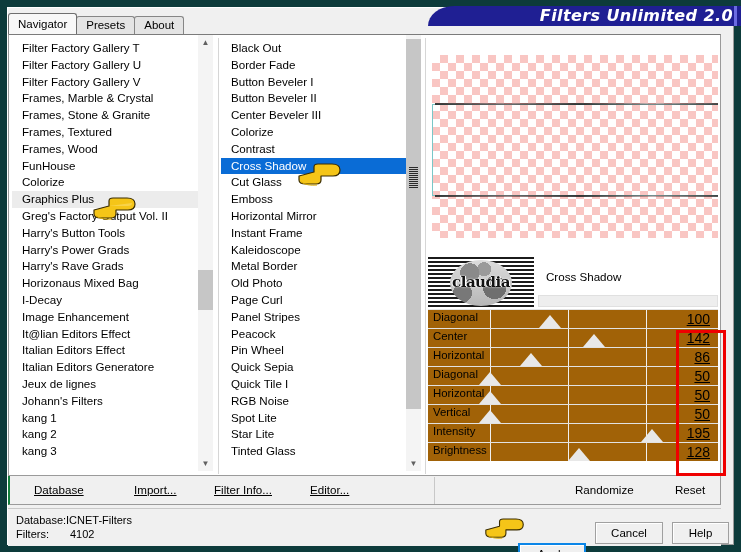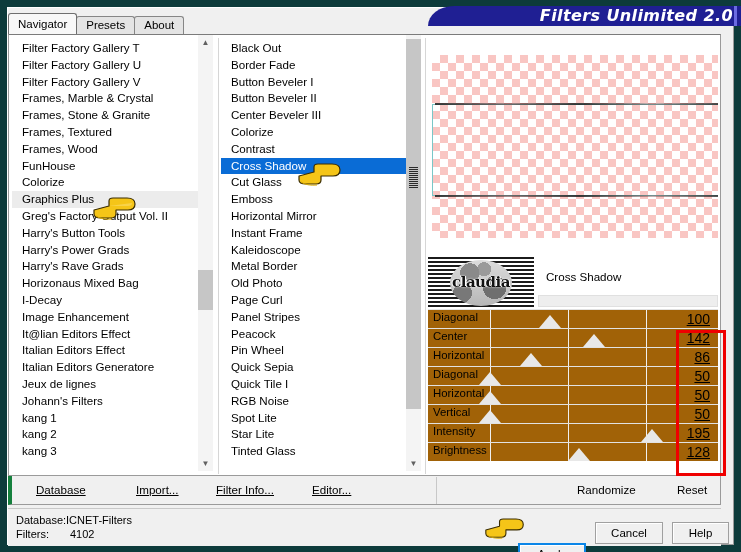--- a/index.html
+++ b/index.html
@@ -335,21 +335,21 @@
     z-index: 30;
     pointer-events: none;
   }
 
   
   .action-row {
     position: absolute;
     left: 8px; top: 476px;
     width: 713px; height: 29px;
     background: #f0f0f0;
-    border-left: 4px solid #15803d;
+    border-left: 2px solid #15803d;
     border-right: 1px solid #9a9a9a;
     border-bottom: 1px solid #9a9a9a;
     z-index: 10;
   }
   .act {
     position: absolute;
     top: 7px;
     font-size: 11.6px;
     color: #000;
     white-space: nowrap;

